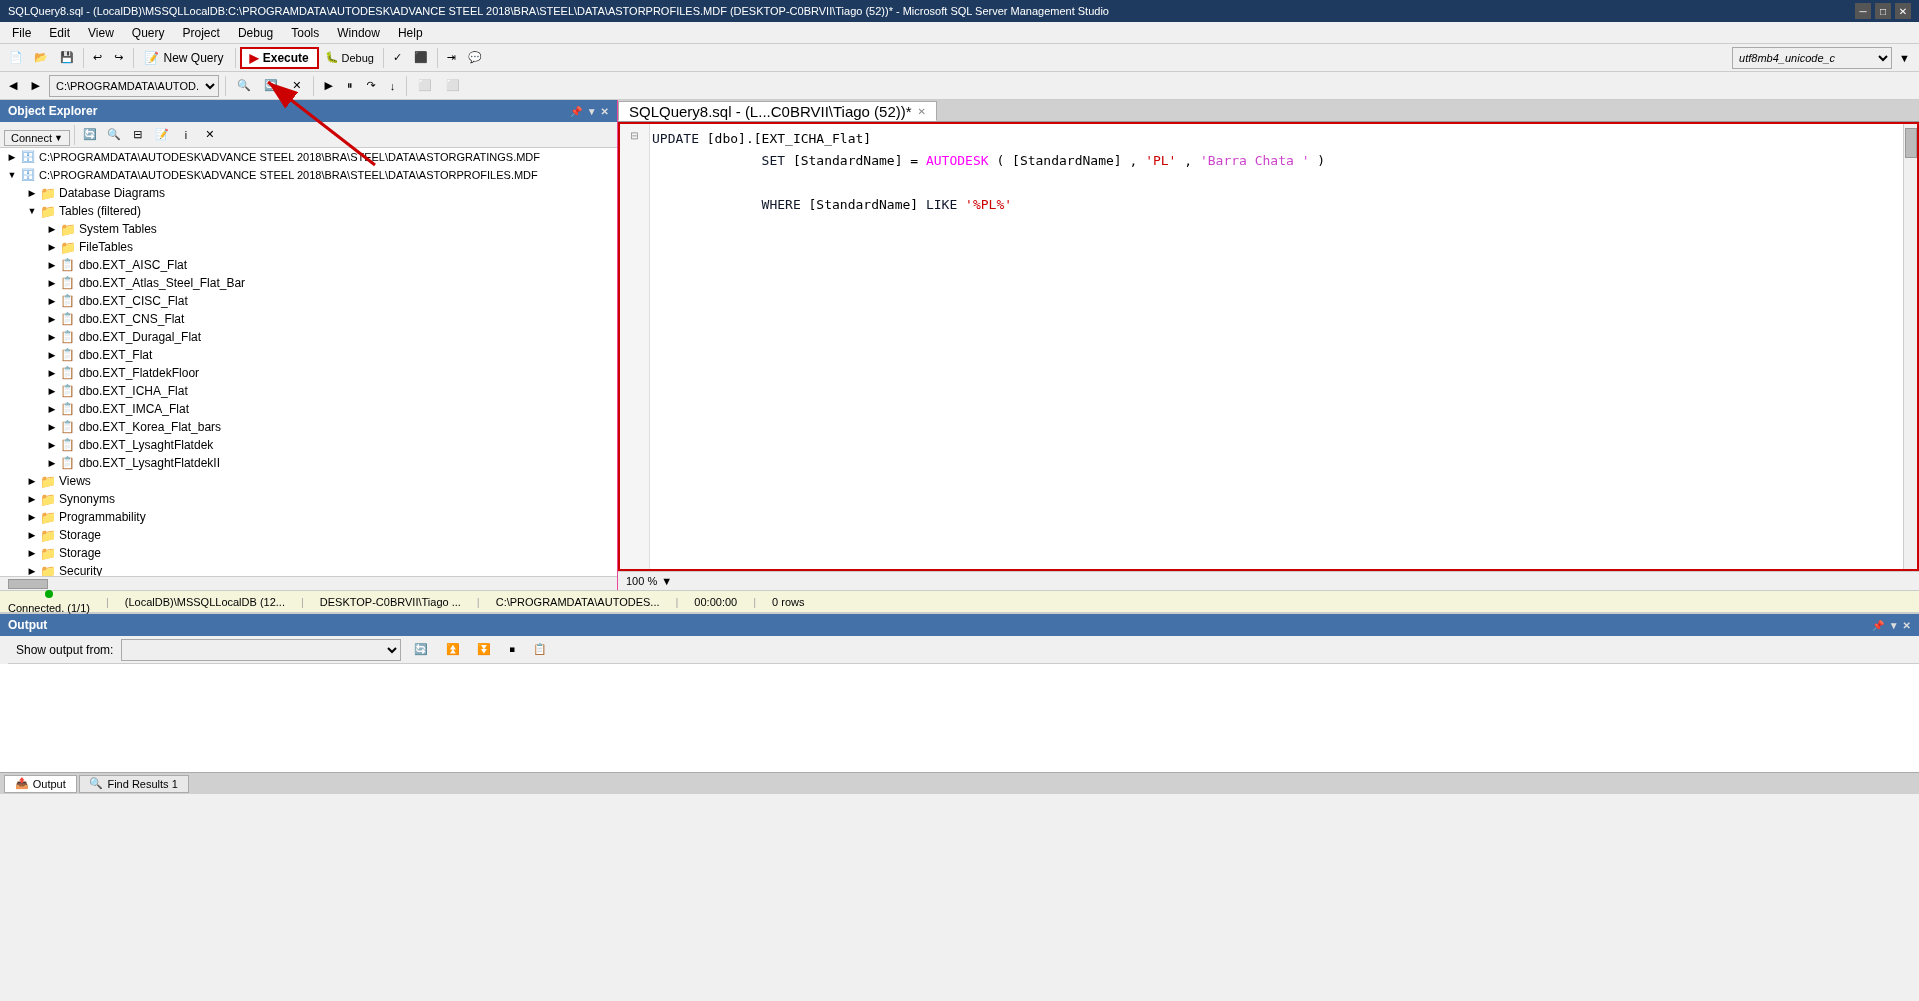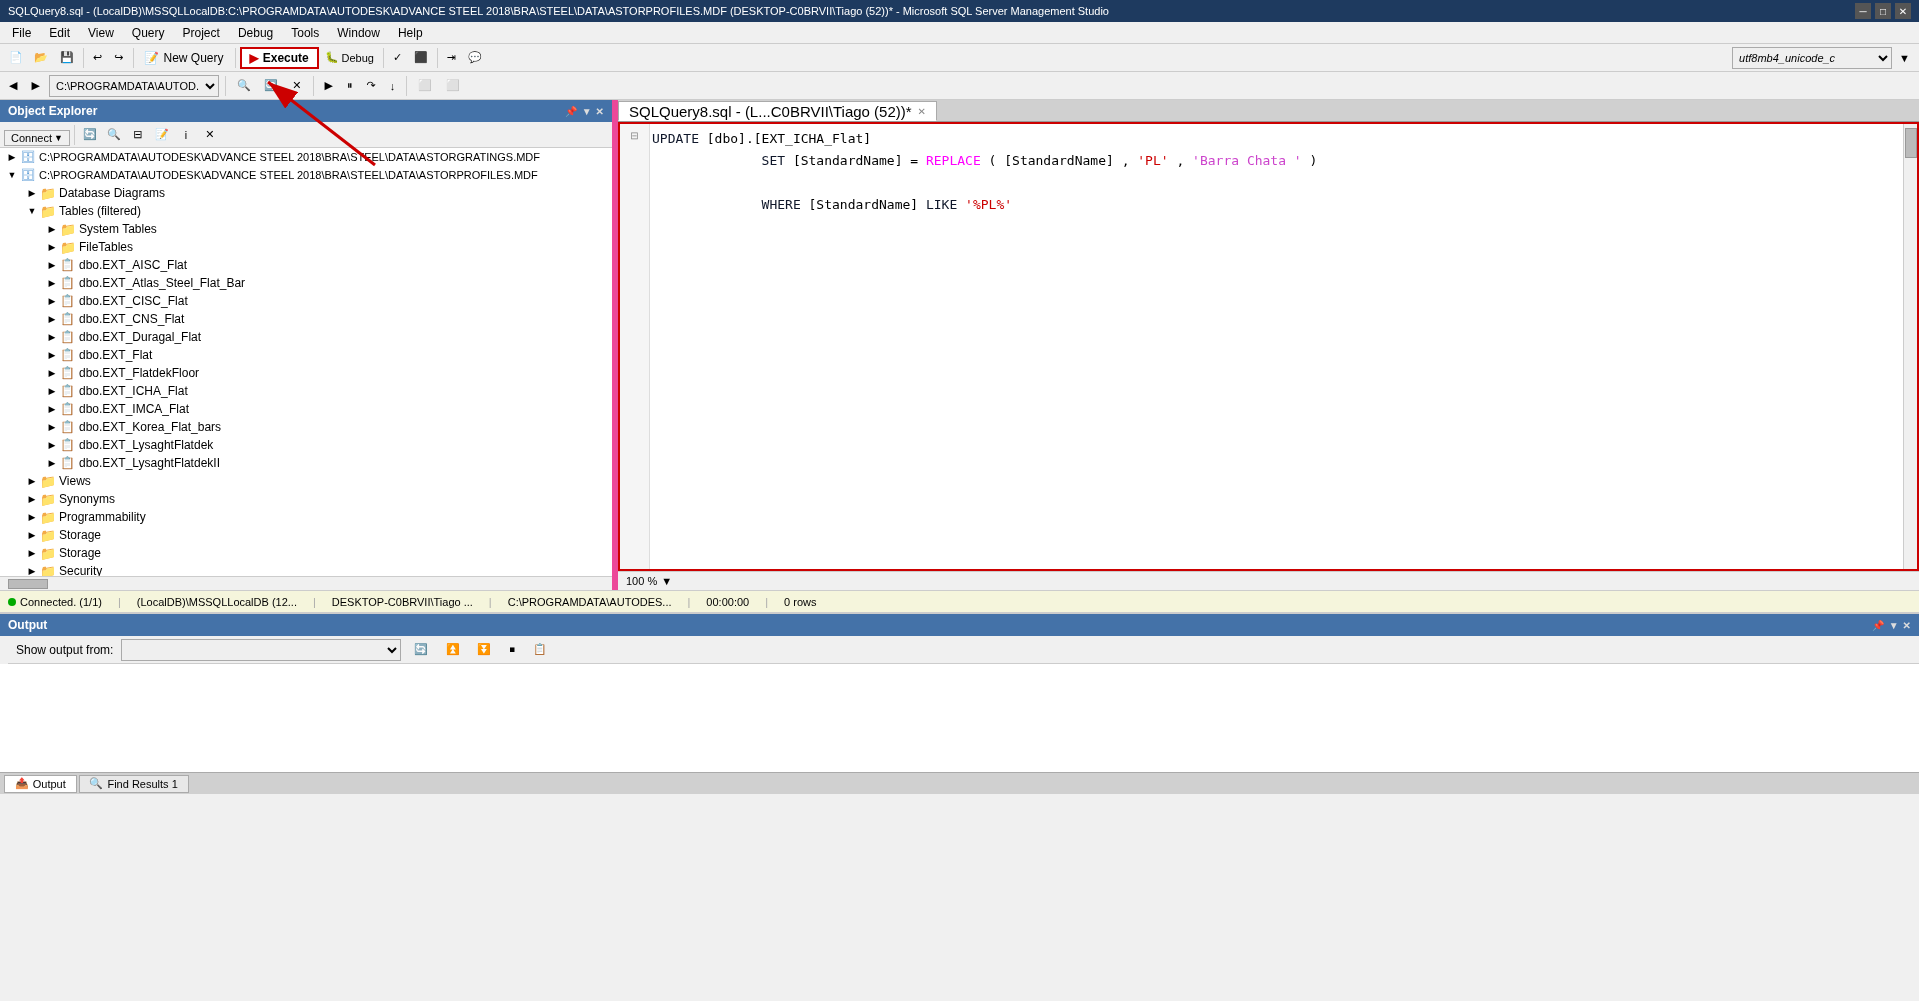--- a/index.html
+++ b/index.html
@@ -112,21 +112,21 @@
     .main-layout {
       display: flex;
       height: calc(1001px - 22px - 22px - 28px - 28px - 22px - 28px);
       flex: 1;
     }
 
     
     .object-explorer {
       width: 618px;
       background: #f8f8f8;
-      border-right: 6px solid #ec4899;
+      border-right: 1px solid #ec4899;
       display: flex;
       flex-direction: column;
       overflow: hidden;
     }
     .panel-header {
       background: #4472a8;
       color: #fff;
       padding: 3px 8px;
       font-size: 12px;
       font-weight: bold;
@@ -237,21 +237,21 @@
     .status-bar {
       background: #f5f5dc;
       height: 22px;
       border-top: 1px solid #ccc;
       display: flex;
       align-items: center;
       padding: 0 8px;
       font-size: 11px;
       gap: 16px;
     }
-    .status-connected { display: flex; align-items: center; gap: 4px; }
+    .status-connected { display: flex; align-items: center; gap: 4px; flex-direction: column; }
     .status-dot { width: 8px; height: 8px; background: #0a0; border-radius: 50%; }
 
     
     .output-panel {
       background: #f0f0f0;
       border-top: 2px solid #ccc;
       display: flex;
       flex-direction: column;
     }
     .output-header {
@@ -572,21 +572,21 @@
       </div>
 
       <div style="position:absolute;left:32px;top:4px;right:16px;font-family:Consolas,monospace;font-size:13px;line-height:22px;">
         <div class="code-line">
           <span class="kw-blue">UPDATE</span>
           <span class="identifier"> [dbo].[EXT_ICHA_Flat]</span>
         </div>
         <div class="code-line">
           &nbsp;&nbsp;&nbsp;&nbsp;<span class="kw-blue">SET</span>
           <span class="identifier"> [StandardName] = </span>
-          <span class="kw-pink">REPLACE</span>
+          <span class="kw-pink">AUTODESK</span>
           <span class="identifier"> ( [StandardName] , </span>
           <span class="str-red">'PL'</span>
           <span class="identifier"> , </span>
           <span class="str-pink">'Barra Chata '</span>
           <span class="identifier"> )</span>
         </div>
         <div class="code-line">
           &nbsp;&nbsp;&nbsp;&nbsp;<span class="kw-blue">WHERE</span>
           <span class="identifier"> [StandardName] </span>
           <span class="kw-blue">LIKE</span>

